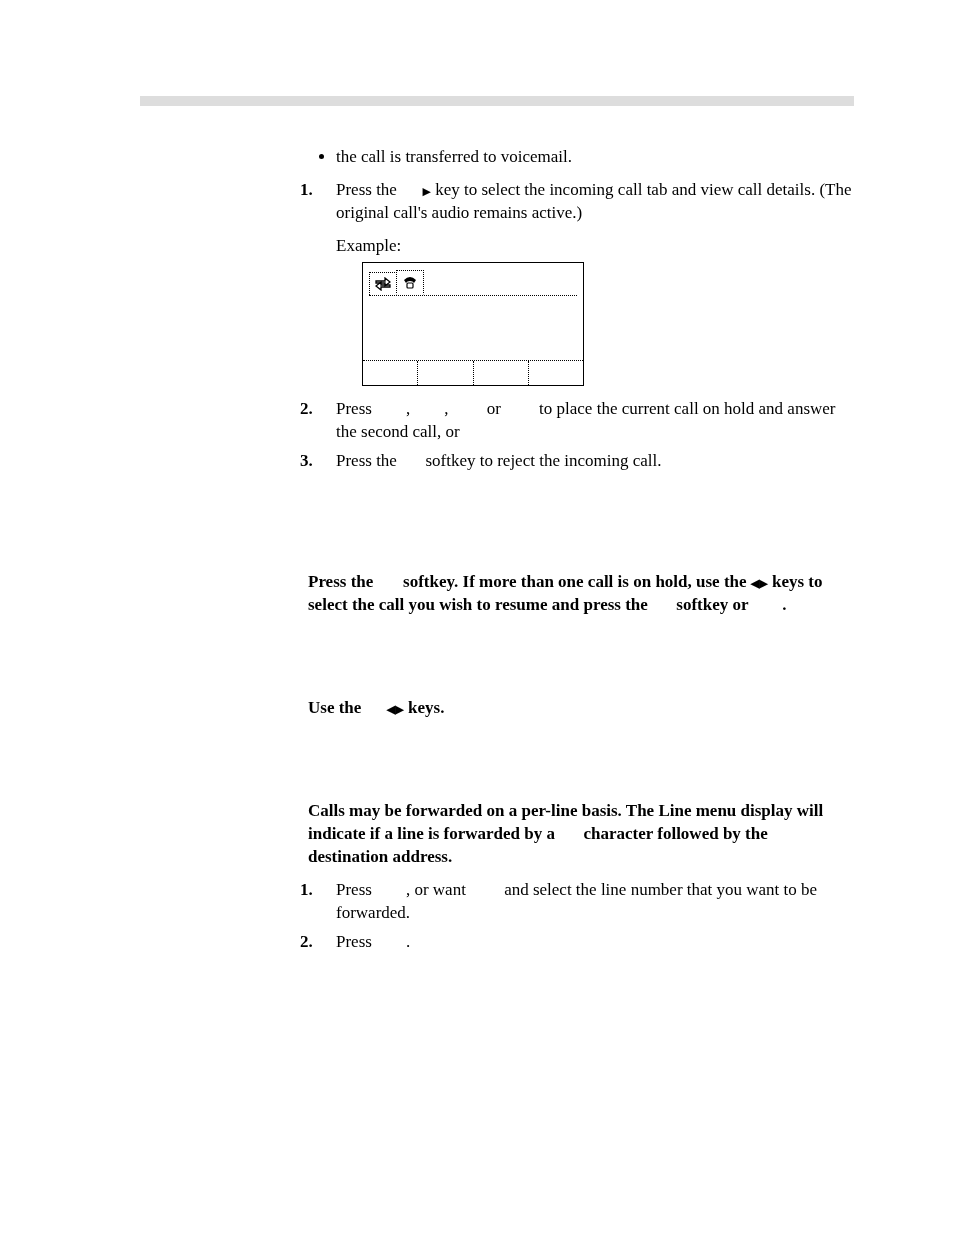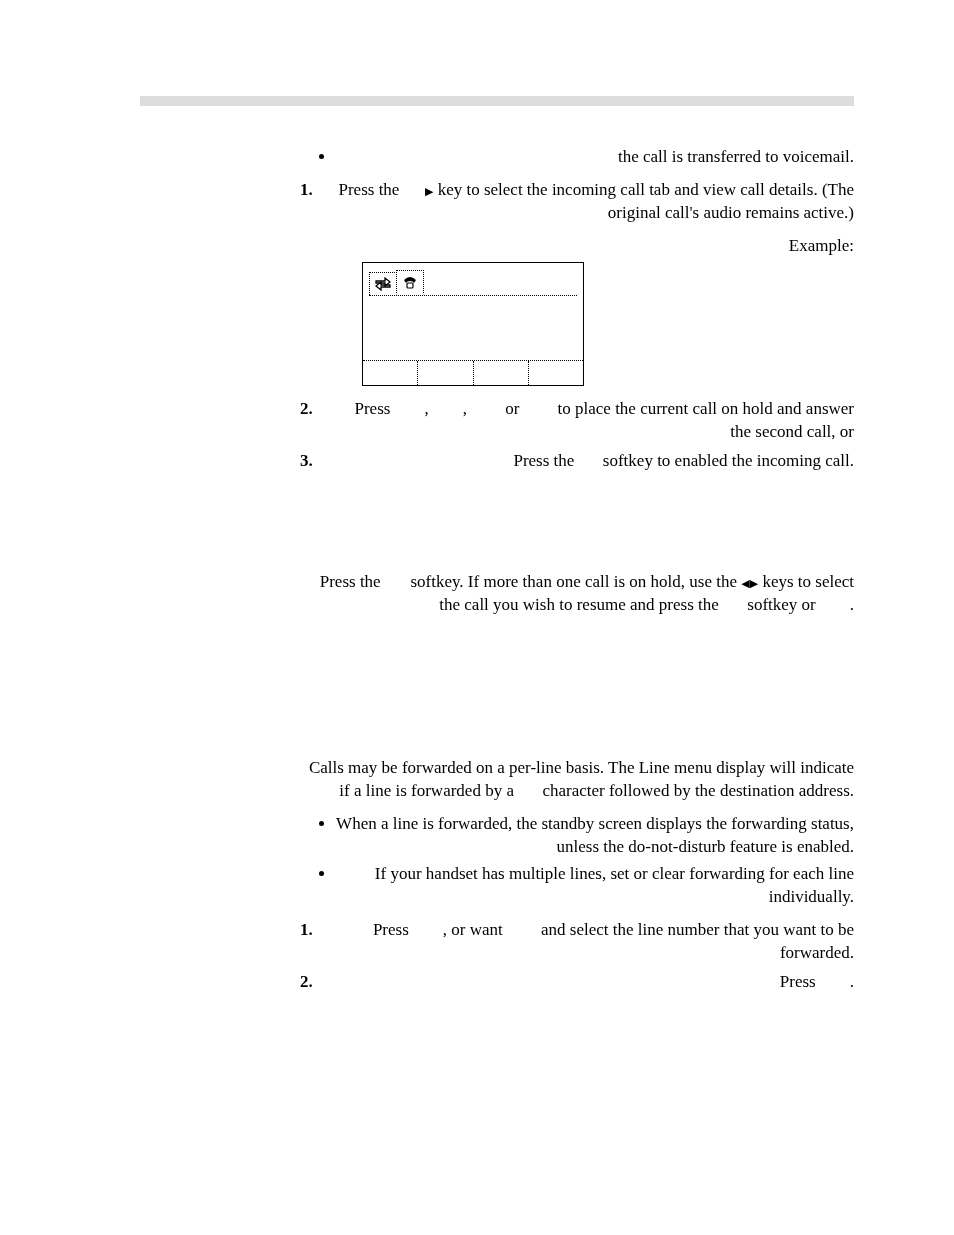--- a/index.html
+++ b/index.html
@@ -10,21 +10,20 @@
     color: #000;
     font-size: 17px;
     line-height: 1.35;
   }
   .page {
     width: 954px;
     min-height: 1235px;
     box-sizing: border-box;
     padding: 56px 100px 60px 140px;
     position: relative;
-    text-align: right;
   }
   .topbar {
     height: 10px;
     background: #ddd;
     margin: 40px 0 40px 0;
   }
   .content {
     margin-left: 160px; 
   }
   ul.bullets {
@@ -46,21 +45,22 @@
     position: relative;
   }
   ol.steps li .num {
     position: absolute;
     left: 0;
     top: 0;
     font-weight: bold;
     font-family: Georgia, serif;
   }
   .para {
-    margin: 10px 0;
+    margin: 10px 8px;
+    font-weight: bold;
   }
   .example-label {
     margin: 10px 0 1px 36px;
   }
   .screenshot {
     margin: 4px 0 12px 62px;
     width: 222px;
     border: 1px solid #000;
     box-sizing: border-box;
     background: #fff;
@@ -173,47 +173,46 @@
       </div>
     </div>
 
     <ol class="steps">
       <li>
         <span class="num">2.</span>
         <span>Press </span><span class="inline-glyph">&nbsp;&nbsp;&nbsp;&nbsp;&nbsp;&nbsp;&nbsp;</span><span>, </span><span class="inline-glyph">&nbsp;&nbsp;&nbsp;&nbsp;&nbsp;&nbsp;&nbsp;</span><span>, </span><span class="inline-glyph">&nbsp;&nbsp;&nbsp;&nbsp;&nbsp;&nbsp;&nbsp;</span><span> or </span><span class="inline-glyph">&nbsp;&nbsp;&nbsp;&nbsp;&nbsp;&nbsp;&nbsp;</span><span> to place the current call on hold and answer the second call, or</span>
       </li>
       <li>
         <span class="num">3.</span>
-        <span>Press the </span><span class="inline-glyph">&nbsp;&nbsp;&nbsp;</span><span> softkey to enabled the incoming call.</span>
+        <span>Press the </span><span class="inline-glyph">&nbsp;&nbsp;&nbsp;</span><span> softkey to reject the incoming call.</span>
       </li>
     </ol>
 
     <div class="gap-lg"></div>
 
     <div class="section-title" style="visibility:hidden">Resuming a Held Call</div>
 
     <div class="para">
       <span>Press the </span><span class="inline-glyph">&nbsp;&nbsp;&nbsp;&nbsp;&nbsp;</span><span> softkey. If more than one call is on hold, use the </span><span class="arrow-pair"><span class="arrow-left"></span><span class="arrow-right"></span></span><span> keys to select the call you wish to resume and press the </span><span class="inline-glyph">&nbsp;&nbsp;&nbsp;</span><span> softkey or </span><span class="inline-glyph">&nbsp;&nbsp;&nbsp;&nbsp;&nbsp;&nbsp;&nbsp;</span><span>.</span>
     </div>
 
     <div class="gap-lg"></div>
     <div class="gap-lg"></div>
 
+    <div class="para">
+      <span>Use the </span><span class="inline-glyph">&nbsp;&nbsp;&nbsp;&nbsp;&nbsp;</span><span class="arrow-pair"><span class="arrow-left"></span><span class="arrow-right"></span></span><span> keys.</span>
+    </div>
 
     <div class="gap-lg"></div>
     <div class="gap-lg"></div>
 
     <div class="para">
       <span>Calls may be forwarded on a per-line basis. The Line menu display will indicate if a line is forwarded by a </span><span class="inline-glyph">&nbsp;&nbsp;</span><span> character followed by the destination address.</span>
     </div>
 
-    <ul class="bullets">
-      <li>When a line is forwarded, the standby screen displays the forwarding status, unless the do-not-disturb feature is enabled.</li>
-      <li>If your handset has multiple lines, set or clear forwarding for each line individually.</li>
-    </ul>
 
     <ol class="steps">
       <li>
         <span class="num">1.</span>
         <span>Press </span><span class="inline-glyph">&nbsp;&nbsp;&nbsp;&nbsp;&nbsp;&nbsp;&nbsp;</span><span>, or want </span><span class="inline-glyph">&nbsp;&nbsp;&nbsp;&nbsp;&nbsp;&nbsp;&nbsp;</span><span> and select the line number that you want to be forwarded.</span>
       </li>
       <li>
         <span class="num">2.</span>
         <span>Press </span><span class="inline-glyph">&nbsp;&nbsp;&nbsp;&nbsp;&nbsp;&nbsp;&nbsp;</span><span>.</span>
       </li>

